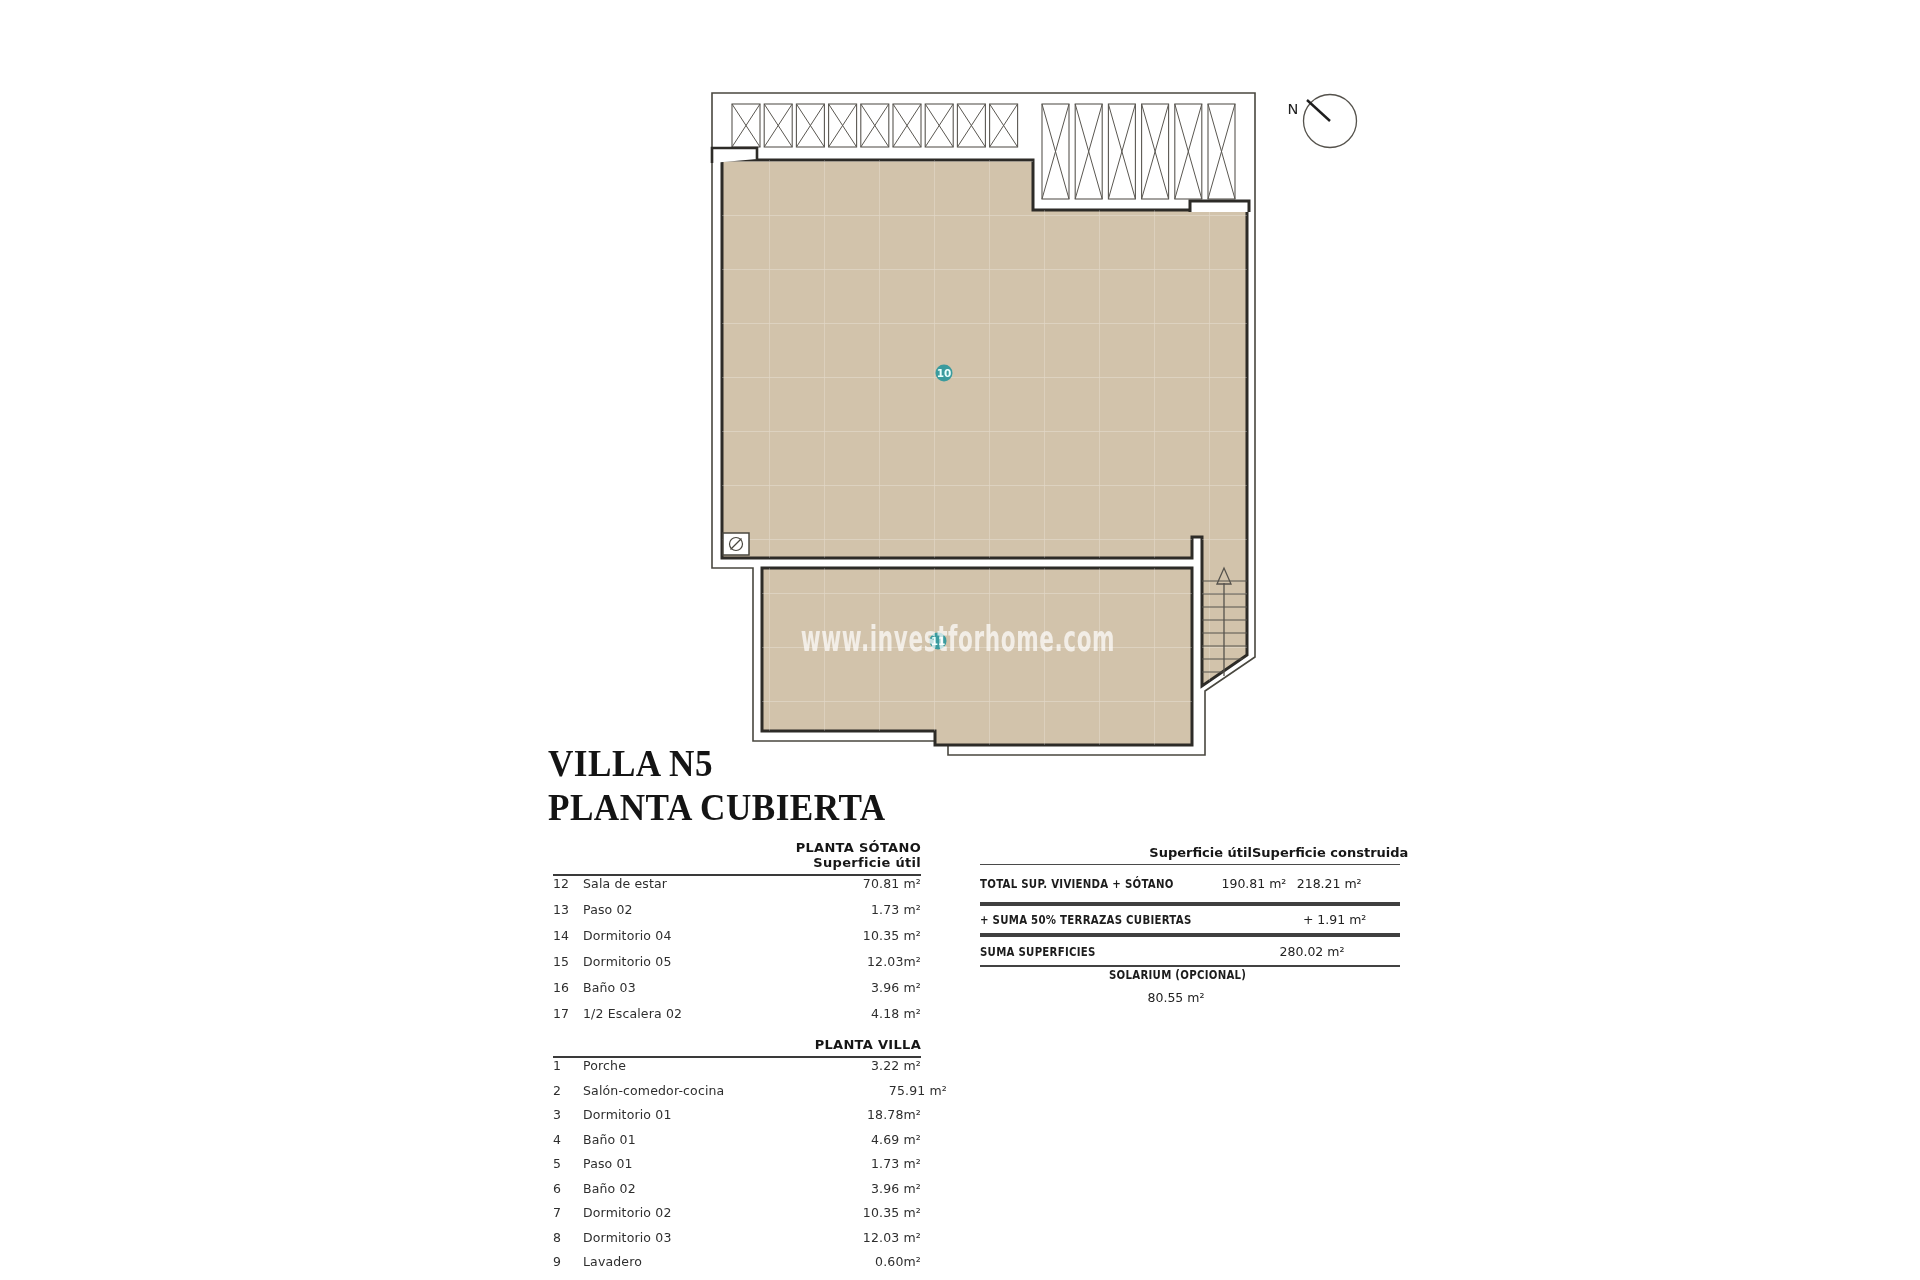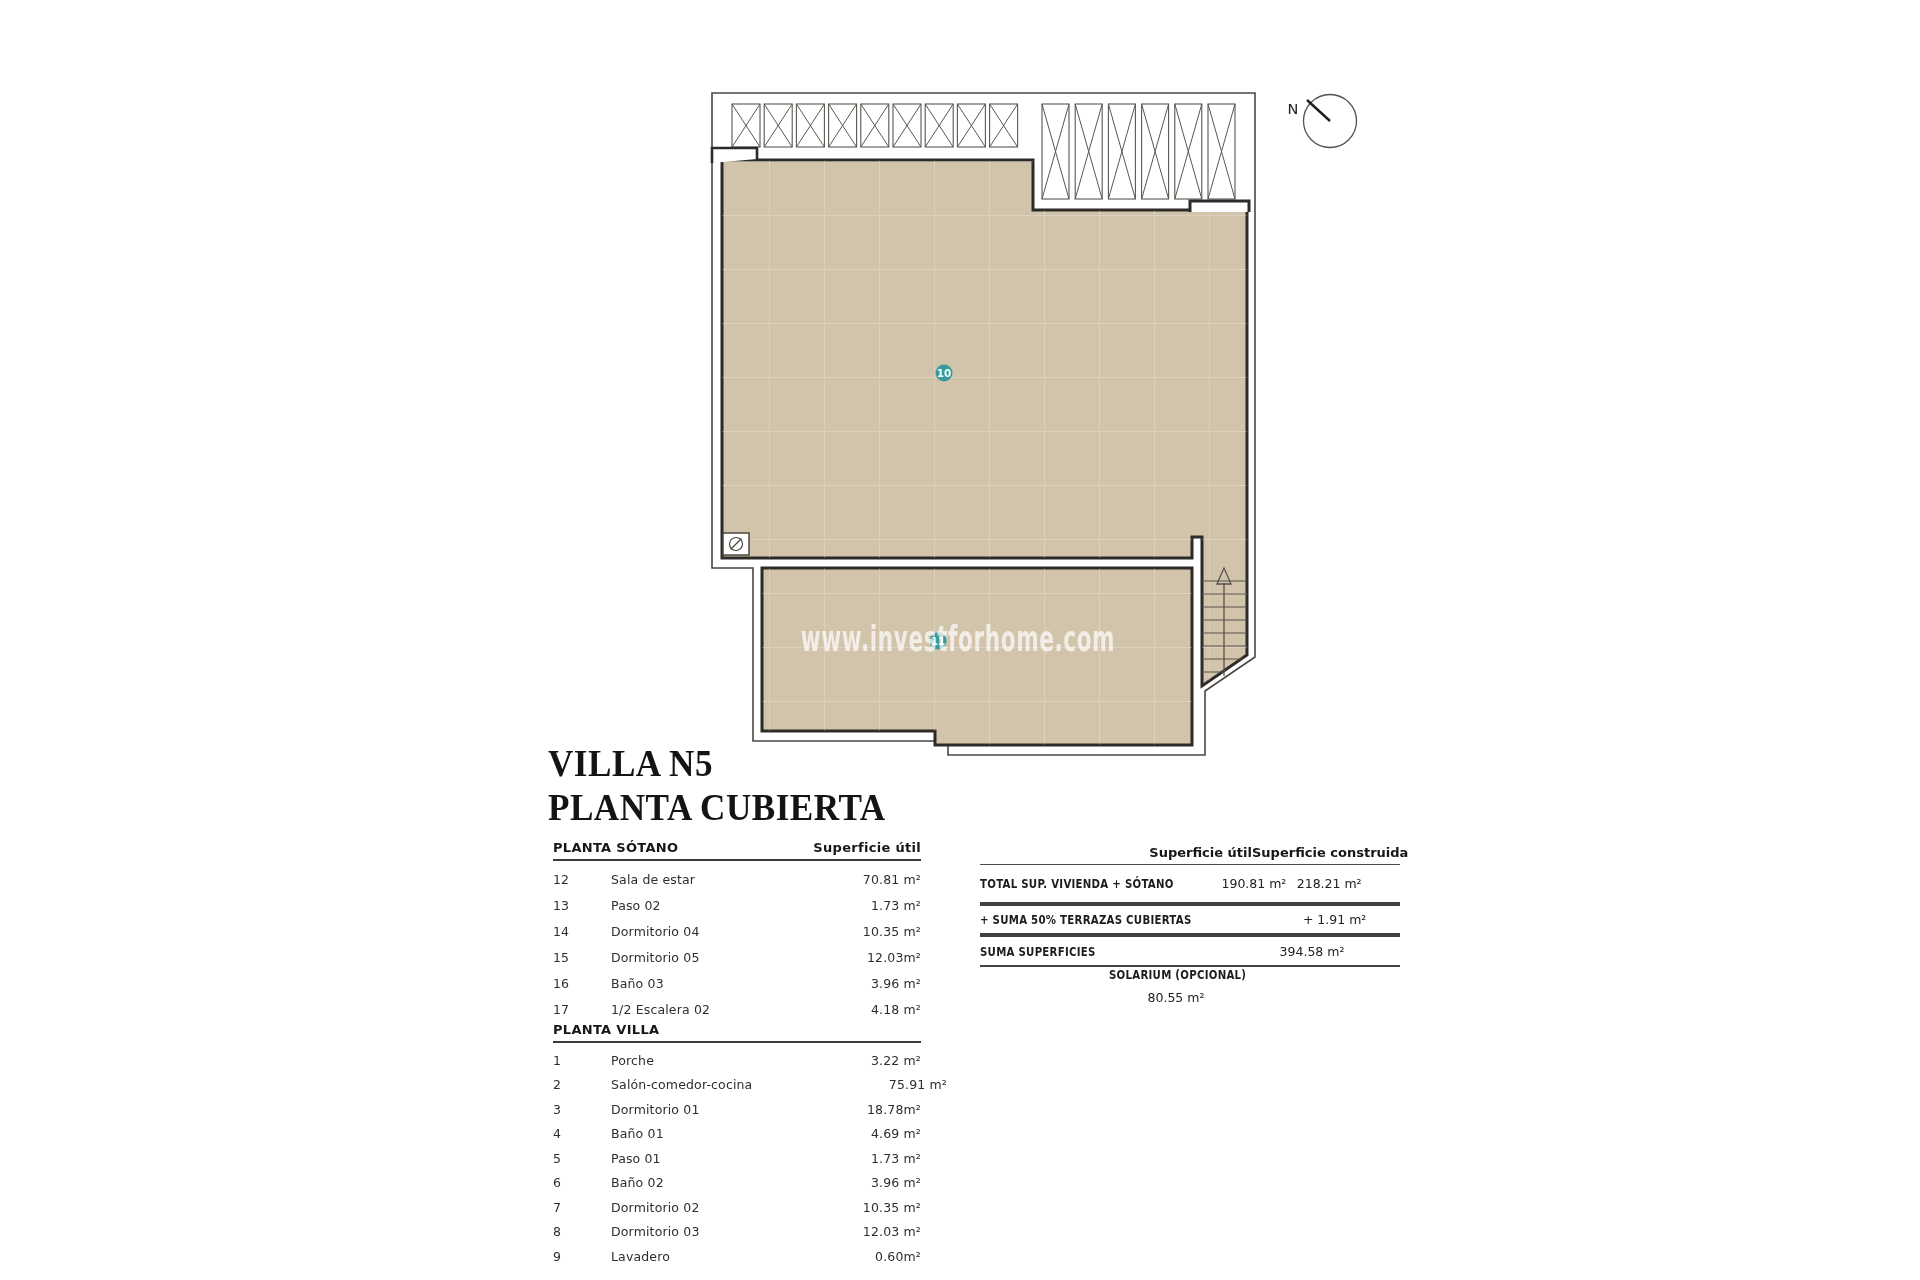--- a/index.html
+++ b/index.html
@@ -9,22 +9,22 @@
 
   
   .title{position:absolute;left:548px;top:742px;font-family:"Liberation Serif",serif;
          font-weight:bold;font-size:37px;line-height:44px;color:#141414;
          transform:scaleX(.95);transform-origin:left top;letter-spacing:.5px;white-space:nowrap;}
 
   
   .ltable{position:absolute;left:553px;top:838px;width:368px;font-size:12.5px;letter-spacing:.15px;color:#2e2e2e;}
   .sec-head{display:flex;justify-content:space-between;align-items:flex-end;
             padding:2px 0 4px 0;border-bottom:2px solid #3a3a3a;
-            font-weight:bold;font-size:13px;color:#161616;letter-spacing:.3px;}
-  .lrow{display:flex;align-items:flex-end;height:26px;gap:28px;}
+            font-weight:bold;font-size:13px;color:#161616;letter-spacing:.3px;flex-direction:column;}
+  .lrow{display:flex;align-items:flex-start;height:26px;}
   .lrows-baja .lrow{height:24.5px;}
   .lrow .num{width:30px;flex:none;}
   .lrow .name{flex:1;}
   .lrow .val{margin-left:auto;white-space:nowrap;}
   .lrows-baja .lrow:nth-child(2) .val{margin-right:-26px;}
   .sec-head2{margin-top:3px;}
 
   
   .rtable{position:absolute;left:980px;top:836px;width:420px;font-size:12.5px;color:#222;}
   .rrow,.rhead{display:flex;align-items:center;}
@@ -268,21 +268,21 @@
           <span class="rcell-c">218.21 m²</span>
         </div>
         <div class="rrow">
           <span class="rcell-label"><span class="cond">+ SUMA 50% TERRAZAS CUBIERTAS</span></span>
           <span class="rcell-u"></span>
           <span class="rcell-c">+ 1.91 m²</span>
         </div>
         <div class="rrow">
           <span class="rcell-label"><span class="cond">SUMA SUPERFICIES</span></span>
           <span class="rcell-u"></span>
-          <span class="rcell-c">394.58 m²</span>
+          <span class="rcell-c">280.02 m²</span>
         </div>
         <div class="rrow">
           <span class="rcell-label"><span class="cond">SOLARIUM (OPCIONAL)</span></span>
           <span class="rcell-u"></span>
           <span class="rcell-c">80.55 m²</span>
         </div>
       </div>
   </div>
 
 </div>

